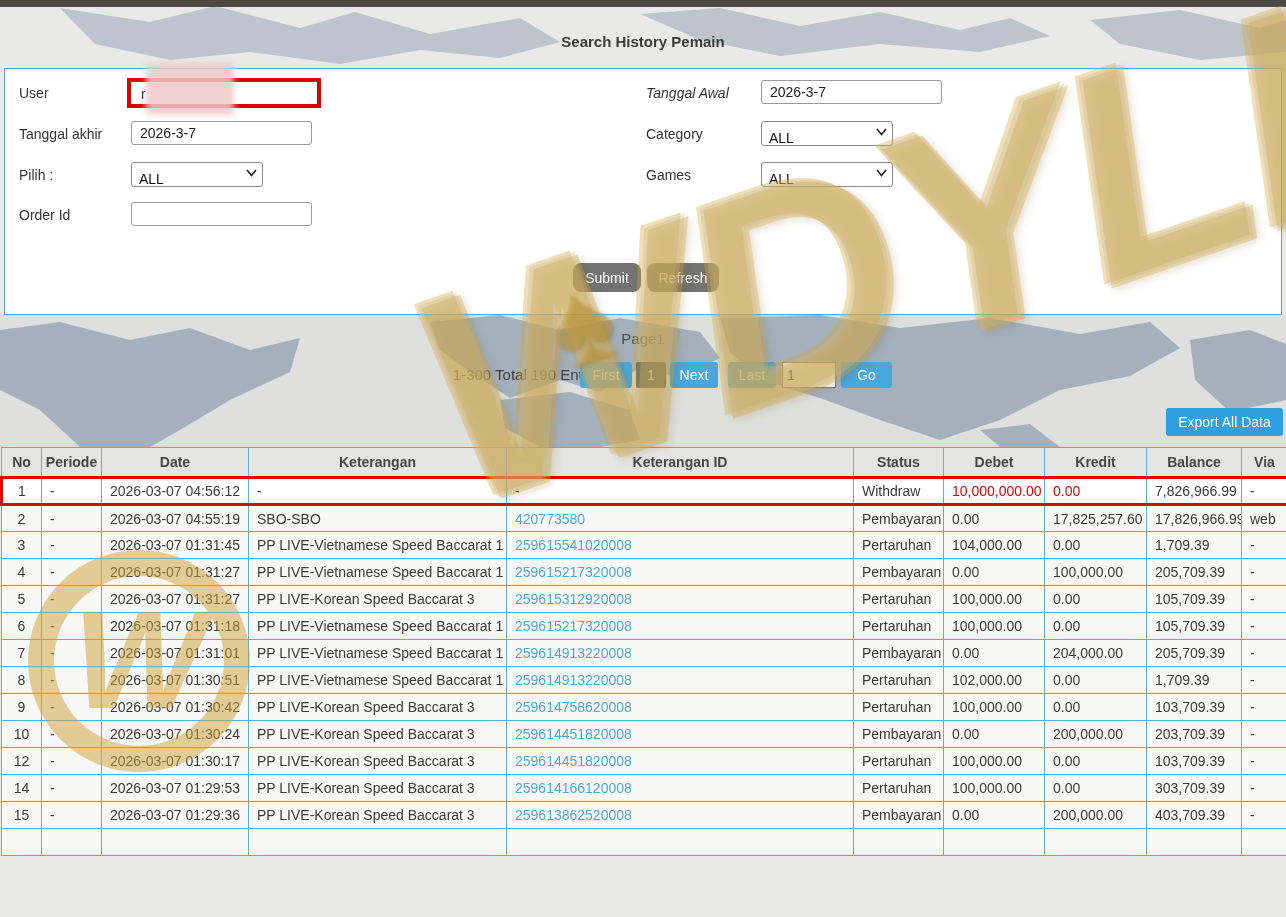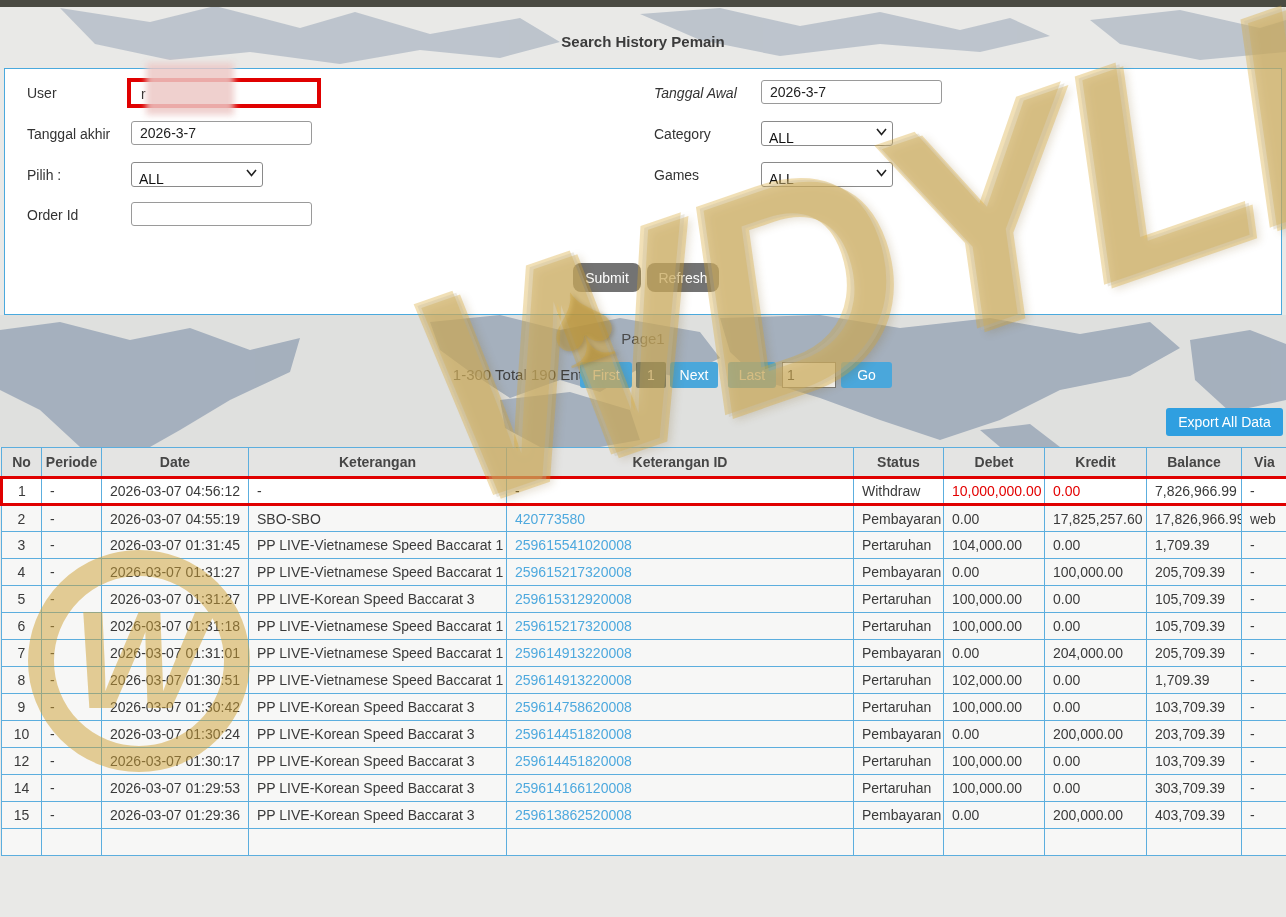--- a/index.html
+++ b/index.html
@@ -20,21 +20,21 @@
   .page-title {
     position:absolute; left:0; top:33px; width:1286px; text-align:center;
     font-size:15px; font-weight:bold; color:#3b3b3b; z-index:2;
   }
 
   
   .panel {
     position:absolute; left:4px; top:68px; width:1278px; height:247px;
     background:#ffffff; border:1px solid #4aa9dd; z-index:2;
   }
-  .f-label { position:absolute; font-size:14px; color:#333;margin-left:8px; }
+  .f-label { position:absolute; font-size:14px; color:#333; }
   .f-input {
     position:absolute; height:24px; width:181px; border:1px solid #9a9a9a; border-radius:3px;
     font-family:"Liberation Sans",sans-serif; font-size:14px; color:#222; padding:0 8px; background:#fff; outline:none;
   }
   .sel-wrap { position:absolute; width:132px; height:25px; }
   .f-select {
     appearance:none; -webkit-appearance:none; width:100%; height:100%;
     border:1px solid #8a8a8a; border-radius:3px; background:#fff;
     font-family:"Liberation Sans",sans-serif; font-size:14px; color:#111; padding:8px 22px 0 7px; outline:none;
   }

